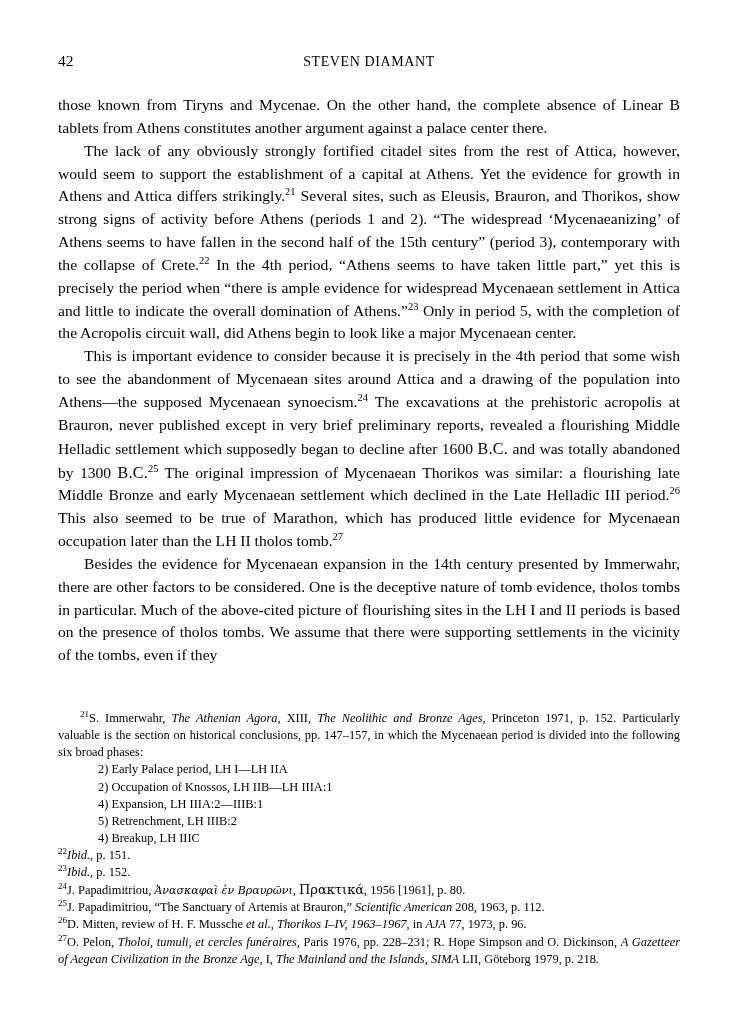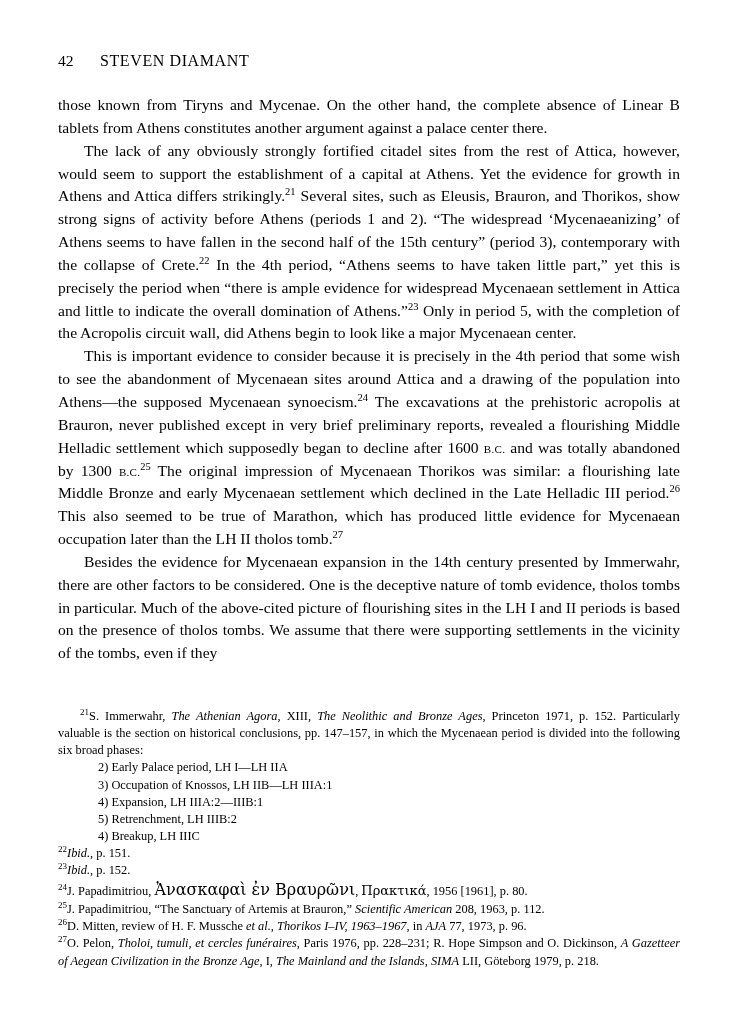--- a/index.html
+++ b/index.html
@@ -29,21 +29,22 @@
     height: 26px;
     margin-bottom: 16px;
   }
   .folio {
     font-size: 15.5px;
     width: 42px;
     flex: 0 0 42px;
   }
   .head-title {
     flex: 1;
-    font-size: 16px;
+    text-align: center;
+    font-size: 14px;
     letter-spacing: 0.6px;
     padding-right: 42px;
   }
   .body-text {
     font-size: 15.6px;
     line-height: 1.465;
     text-align: justify;
     text-justify: inter-word;
   }
   .body-text p {
@@ -52,21 +53,21 @@
   }
   .body-text p.indent {
     text-indent: 26px;
   }
   sup {
     font-size: 10.5px;
     vertical-align: super;
     line-height: 0;
   }
   .sc {
-    font-size: 11px;
+    font-size: 16px;
     letter-spacing: 0.3px;
   }
   .notes {
     margin-top: 26px;
     font-size: 12.4px;
     line-height: 1.38;
     text-align: justify;
   }
   .notes .note {
     margin: 0;
@@ -84,21 +85,22 @@
     text-indent: 0;
   }
   .notes sup {
     font-size: 9px;
   }
   i, .it {
     font-style: italic;
   }
   .gk {
     font-family: "DejaVu Serif", serif;
-    font-size: 16px;
+    font-style: italic;
+    font-size: 11px;
   }
   .gk-up {
     font-family: "DejaVu Serif", serif;
     font-style: normal;
     font-size: 13px;
   }
 </style>
 </head>
 <body>
 
@@ -113,21 +115,21 @@
     <p id="para-1">those known from Tiryns and Mycenae. On the other hand, the complete absence of Linear B tablets from Athens constitutes another argument against a palace center there.</p>
     <p id="para-2" class="indent">The lack of any obviously strongly fortified citadel sites from the rest of Attica, however, would seem to support the establishment of a capital at Athens. Yet the evidence for growth in Athens and Attica differs strikingly.<sup>21</sup> Several sites, such as Eleusis, Brauron, and Thorikos, show strong signs of activity before Athens (periods 1 and 2). “The widespread ‘Mycenaeanizing’ of Athens seems to have fallen in the second half of the 15th century” (period 3), contemporary with the collapse of Crete.<sup>22</sup> In the 4th period, “Athens seems to have taken little part,” yet this is precisely the period when “there is ample evidence for widespread Mycenaean settlement in Attica and little to indicate the overall domination of Athens.”<sup>23</sup> Only in period 5, with the completion of the Acropolis circuit wall, did Athens begin to look like a major Mycenaean center.</p>
     <p id="para-3" class="indent">This is important evidence to consider because it is precisely in the 4th period that some wish to see the abandonment of Mycenaean sites around Attica and a drawing of the population into Athens—the supposed Mycenaean synoecism.<sup>24</sup> The excavations at the prehistoric acropolis at Brauron, never published except in very brief preliminary reports, revealed a flourishing Middle Helladic settlement which supposedly began to decline after 1600 <span class="sc">B.C.</span> and was totally abandoned by 1300 <span class="sc">B.C.</span><sup>25</sup> The original impression of Mycenaean Thorikos was similar: a flourishing late Middle Bronze and early Mycenaean settlement which declined in the Late Helladic III period.<sup>26</sup> This also seemed to be true of Marathon, which has produced little evidence for Mycenaean occupation later than the LH II tholos tomb.<sup>27</sup></p>
     <p id="para-4" class="indent">Besides the evidence for Mycenaean expansion in the 14th century presented by Immerwahr, there are other factors to be considered. One is the deceptive nature of tomb evidence, tholos tombs in particular. Much of the above-cited picture of flourishing sites in the LH I and II periods is based on the presence of tholos tombs. We assume that there were supporting settlements in the vicinity of the tombs, even if they</p>
   </div>
 
   <div class="notes">
     <div id="notes-container">
         <p class="note hang"><sup>21</sup>S. Immerwahr, <i>The Athenian Agora</i>, XIII, <i>The Neolithic and Bronze Ages</i>, Princeton 1971, p. 152. Particularly valuable is the section on historical conclusions, pp. 147–157, in which the Mycenaean period is divided into the following six broad phases:</p>
         <p class="list-item">2) Early Palace period, LH I—LH IIA</p>
-        <p class="list-item">3) Occupation of Knossos, LH IIB—LH IIIA:1</p>
+        <p class="list-item">2) Occupation of Knossos, LH IIB—LH IIIA:1</p>
         <p class="list-item">4) Expansion, LH IIIA:2—IIIB:1</p>
         <p class="list-item">5) Retrenchment, LH IIIB:2</p>
         <p class="list-item">4) Breakup, LH IIIC</p>
         <p class="note cont"><sup>22</sup><i>Ibid.</i>, p. 151.</p>
         <p class="note cont"><sup>23</sup><i>Ibid.</i>, p. 152.</p>
         <p class="note cont"><sup>24</sup>J. Papadimitriou, <span class="gk">Ἀνασκαφαὶ ἐν Βραυρῶνι</span>, <span class="gk-up">Πρακτικά</span>, 1956 [1961], p. 80.</p>
         <p class="note cont"><sup>25</sup>J. Papadimitriou, “The Sanctuary of Artemis at Brauron,” <i>Scientific American</i> 208, 1963, p. 112.</p>
         <p class="note cont"><sup>26</sup>D. Mitten, review of H. F. Mussche <i>et al.</i>, <i>Thorikos I–IV, 1963–1967</i>, in <i>AJA</i> 77, 1973, p. 96.</p>
         <p class="note cont"><sup>27</sup>O. Pelon, <i>Tholoi, tumuli, et cercles funéraires</i>, Paris 1976, pp. 228–231; R. Hope Simpson and O. Dickinson, <i>A Gazetteer of Aegean Civilization in the Bronze Age</i>, I, <i>The Mainland and the Islands</i>, <i>SIMA</i> LII, Göteborg 1979, p. 218.</p>
       </div>

